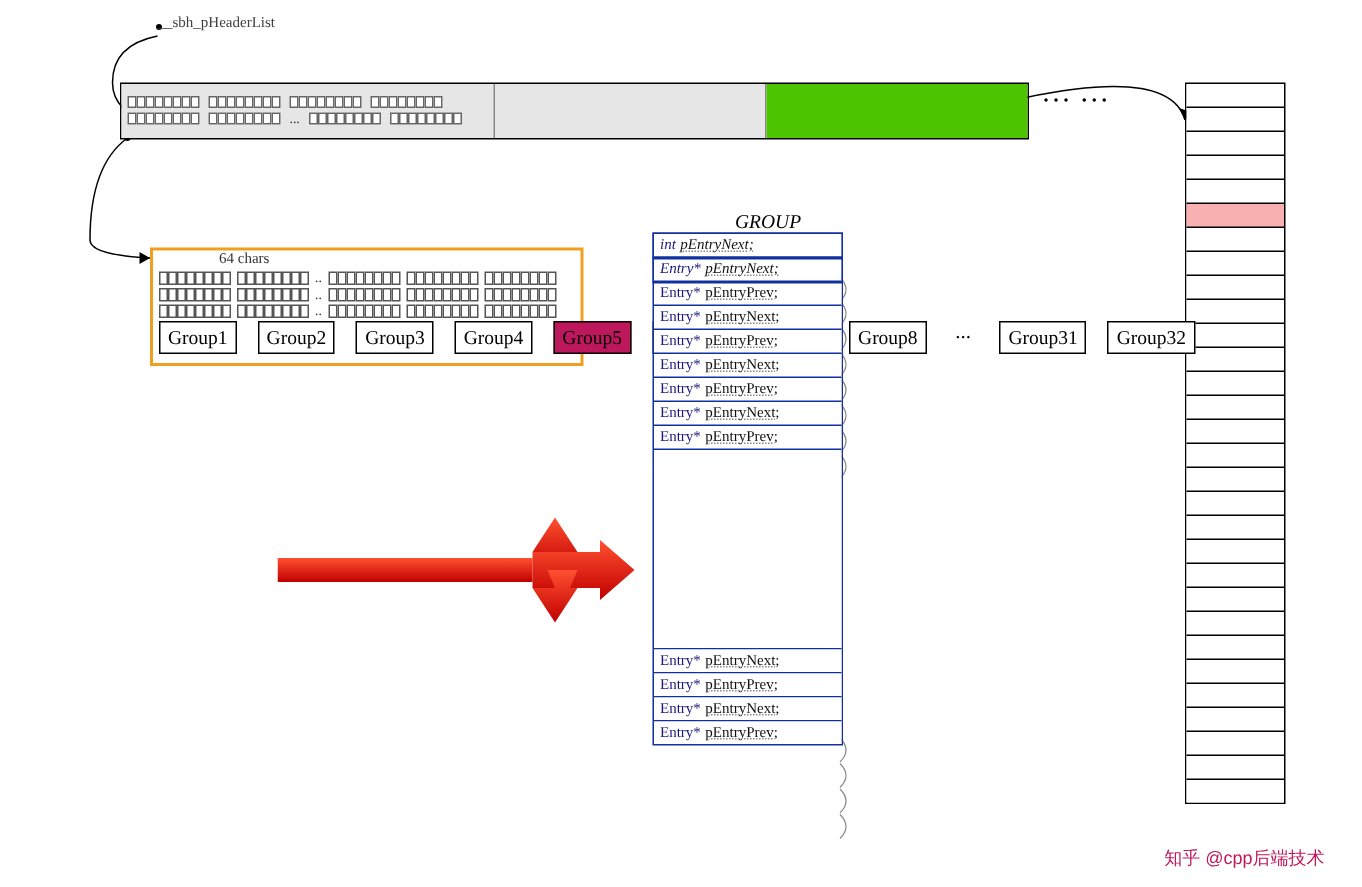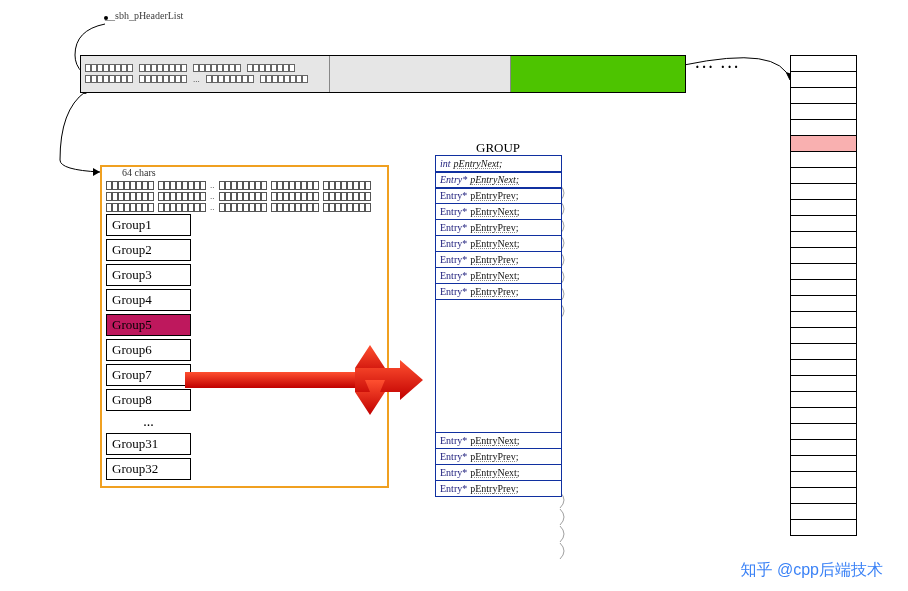--- a/index.html
+++ b/index.html
@@ -95,21 +95,22 @@
     border: 2px solid #f0a020;
   }
   .ind-label {
     font-size: 12px;
     color: #1a1a7a;
     padding: 3px 4px 0 4px;
   }
   .sub-label {
     font-size: 10px;
     color: #333;
-    padding: 0 20px;
+    padding: 0 4px;
+    margin-left: 40px;
   }
   .bit64-rows {
     padding: 2px 4px 0 4px;
     display: flex;
     flex-direction: column;
     gap: 1px;
   }
   .bit64-row {
     display: flex;
     gap: 4px;
@@ -118,22 +119,22 @@
   .b64 {
     width: 4px; height: 7px; border: 0.5px solid #555; background: #fff;
   }
   .note64 {
     font-size: 10px;
     color: #333;
     padding: 2px 4px 4px 4px;
   }
   .groups {
     display: flex;
-    flex-direction: column;
-    gap: 3px;
+    flex-direction: row;
+    gap: 14px;
     padding: 2px 4px 6px 4px;
     width: 85px;
   }
   .grp {
     border: 1.2px solid #000;
     background: #fff;
     font-size: 13px;
     padding: 2px 5px;
   }
   .grp.red { background: #be185d; }
@@ -146,23 +147,24 @@
   .group-table {
     position: absolute;
     top: 155px;
     left: 435px;
     width: 125px;
     border: 1.2px solid #1030a0;
   }
   .group-title {
     position: absolute;
     top: 140px;
-    left: 476px;
+    left: 490px;
     font-size: 13px;
     font-family: "Times New Roman", serif;
+    font-style: italic;
   }
   .grow {
     border-bottom: 1px solid #1030a0;
     padding: 2px 4px;
     font-size: 10px;
     background: #fff;
     display: flex;
     gap: 3px;
     white-space: nowrap;
   }
@@ -177,22 +179,22 @@
     top: 340px;
     left: 185px;
     width: 240px;
     height: 80px;
   }
 
   .watermark {
     position: absolute;
     bottom: 10px;
     right: 25px;
-    color: #3b82f6;
-    font-size: 16px;
+    color: #be185d;
+    font-size: 12px;
     font-family: sans-serif;
   }
   svg.overlay {
     position: absolute;
     top: 0; left: 0;
     pointer-events: none;
   }
 </style>
 </head>
 <body>

